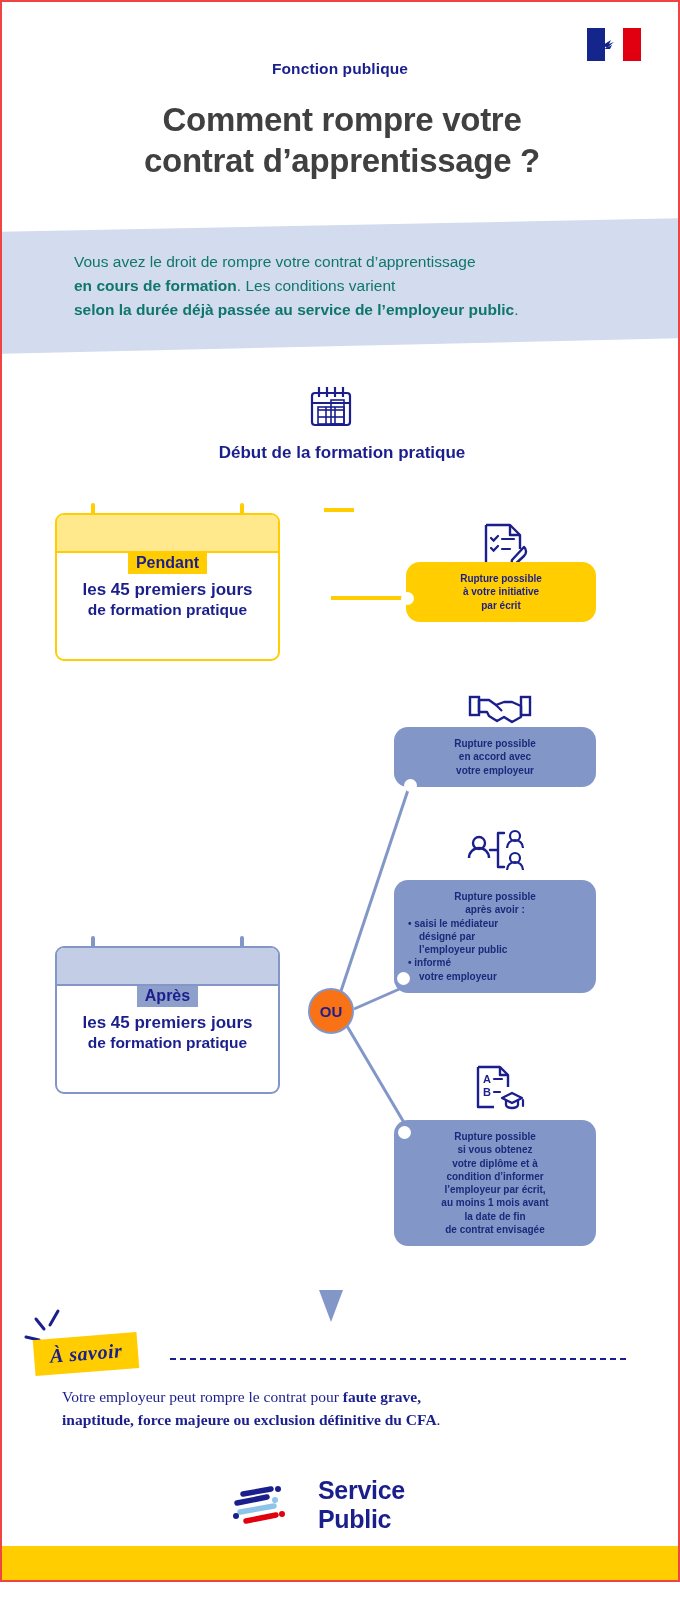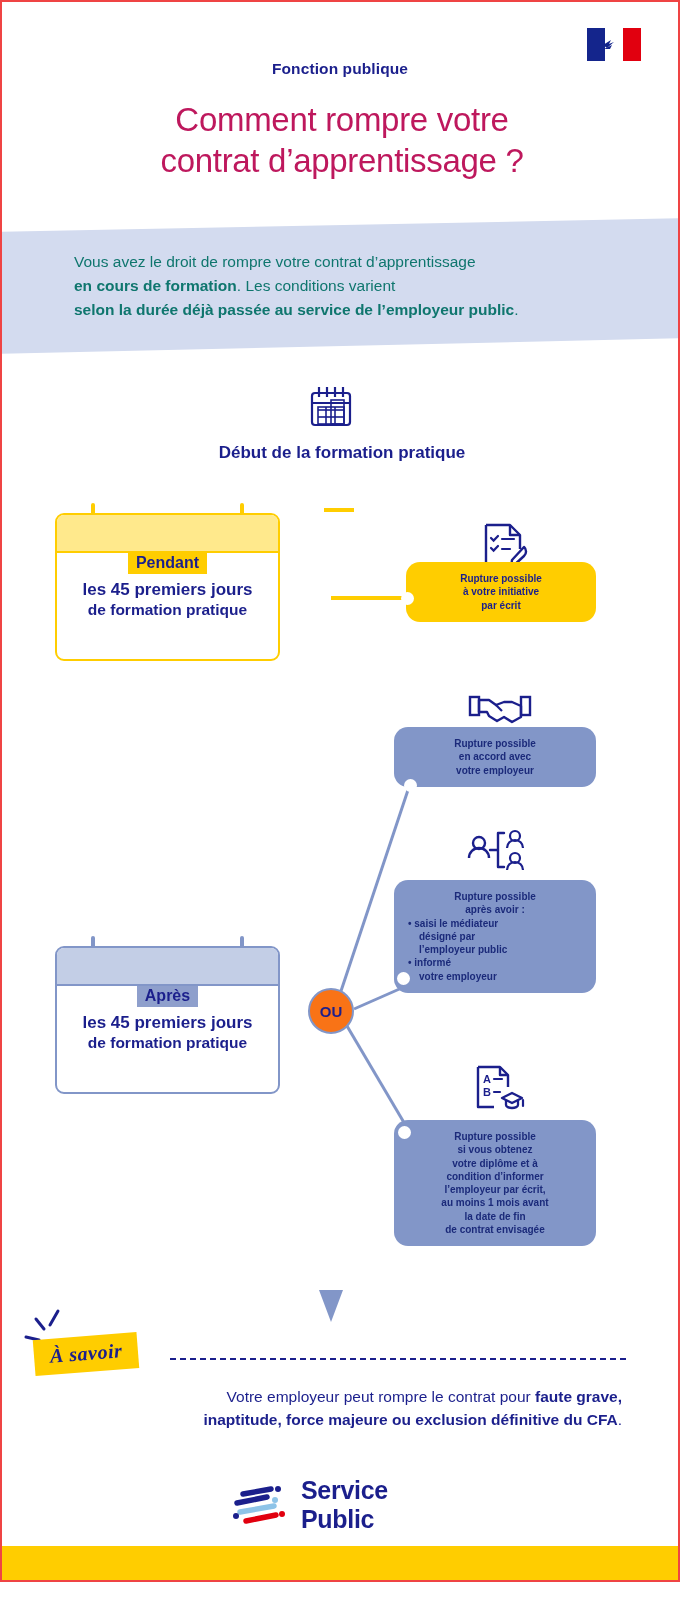--- a/index.html
+++ b/index.html
@@ -45,23 +45,23 @@
     font-size: 15.5px;
     font-weight: bold;
     color: #1b1f8c;
     letter-spacing: .1px;
   }
   .title {
     position: absolute;
     top: 98px; left: 50px; width: 580px;
     text-align: center;
     font-size: 33px;
-    font-weight: normal;
+    font-weight: bold;
     line-height: 1.24;
-    color: #be185d;
+    color: #404040;
     letter-spacing: -0.3px;
   }
 
   
   .intro-band {
     position: absolute;
     left: -10px; top: 216px;
     width: 700px; height: 136px;
     background: #d3dbef;
     clip-path: polygon(0 14px, 700px 0, 700px 120px, 0 136px);
@@ -196,33 +196,34 @@
   .sparkle { position: absolute; left: 10px; top: 1305px; width: 60px; height: 46px; }
   .dash-line {
     position: absolute;
     left: 168px; top: 1356px;
     width: 456px; height: 0;
     border-top: 2px dashed #1b1f8c;
   }
   .savoir-text {
     position: absolute;
     left: 60px; top: 1383px; width: 560px;
-    text-align: right;
+    text-align: left;
     font-size: 15.5px;
     line-height: 1.5;
     color: #1b1f8c;
+    font-family: Liberation Serif, serif;
   }
   .savoir-text b { font-weight: bold; }
 
   
   .sp-logo {
     position: absolute;
     left: 225px; top: 1478px;
     width: 230px; height: 50px;
-    display: flex; align-items: center; gap: 10px;
+    display: flex; align-items: center; gap: 27px;
   }
   .sp-mark { width: 64px; height: 44px; flex: 0 0 auto; }
   .sp-word {
     font-size: 25px; font-weight: bold; color: #1b1f8c; letter-spacing: -.3px;
   }
   .bottom-strip {
     position: absolute;
     left: 0; bottom: 0; width: 100%; height: 34px;
     background: #ffcd00;
   }

